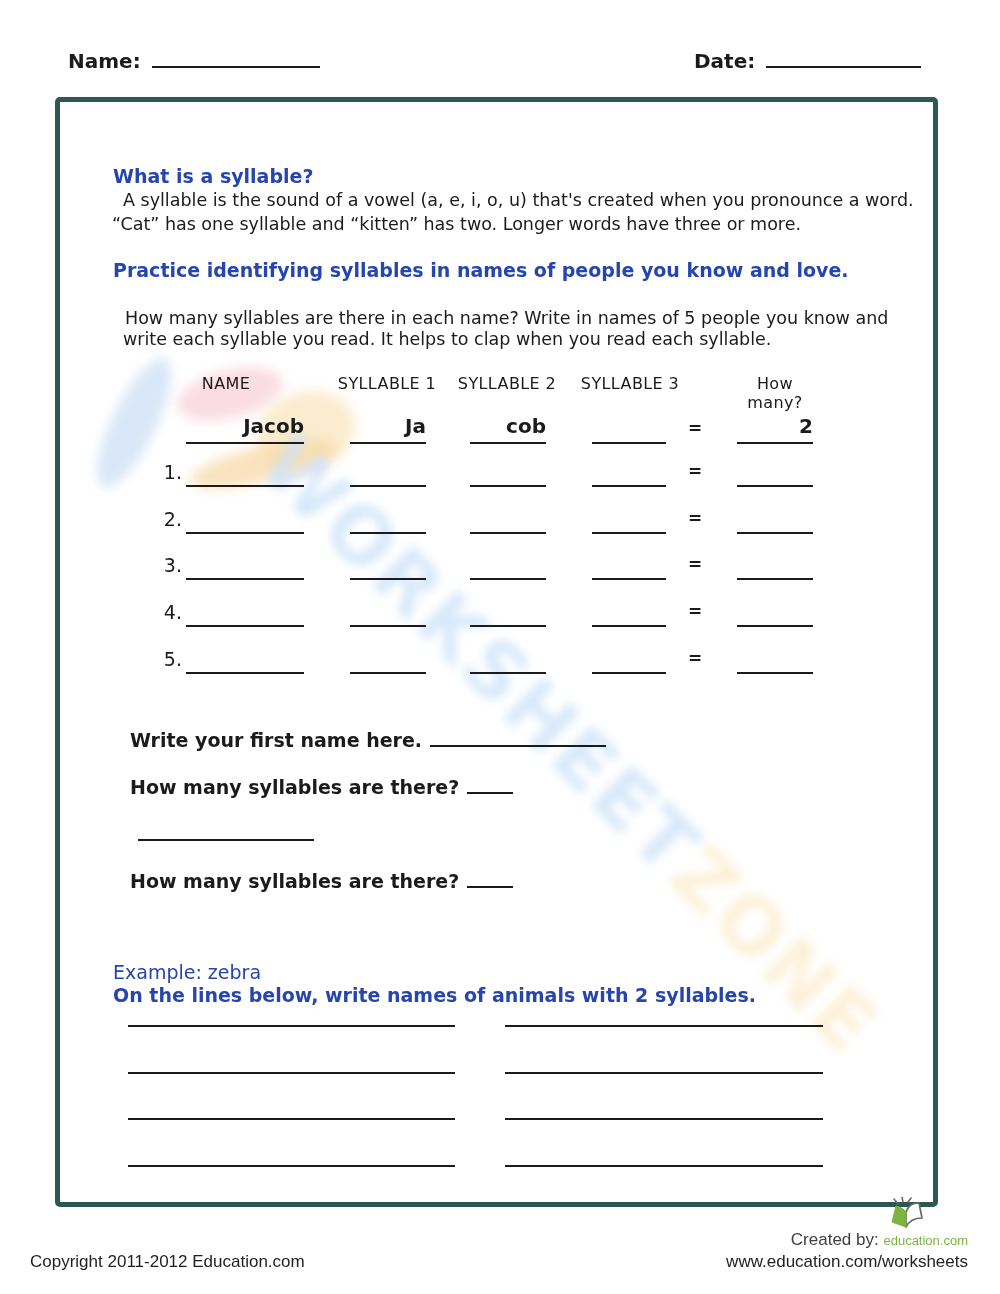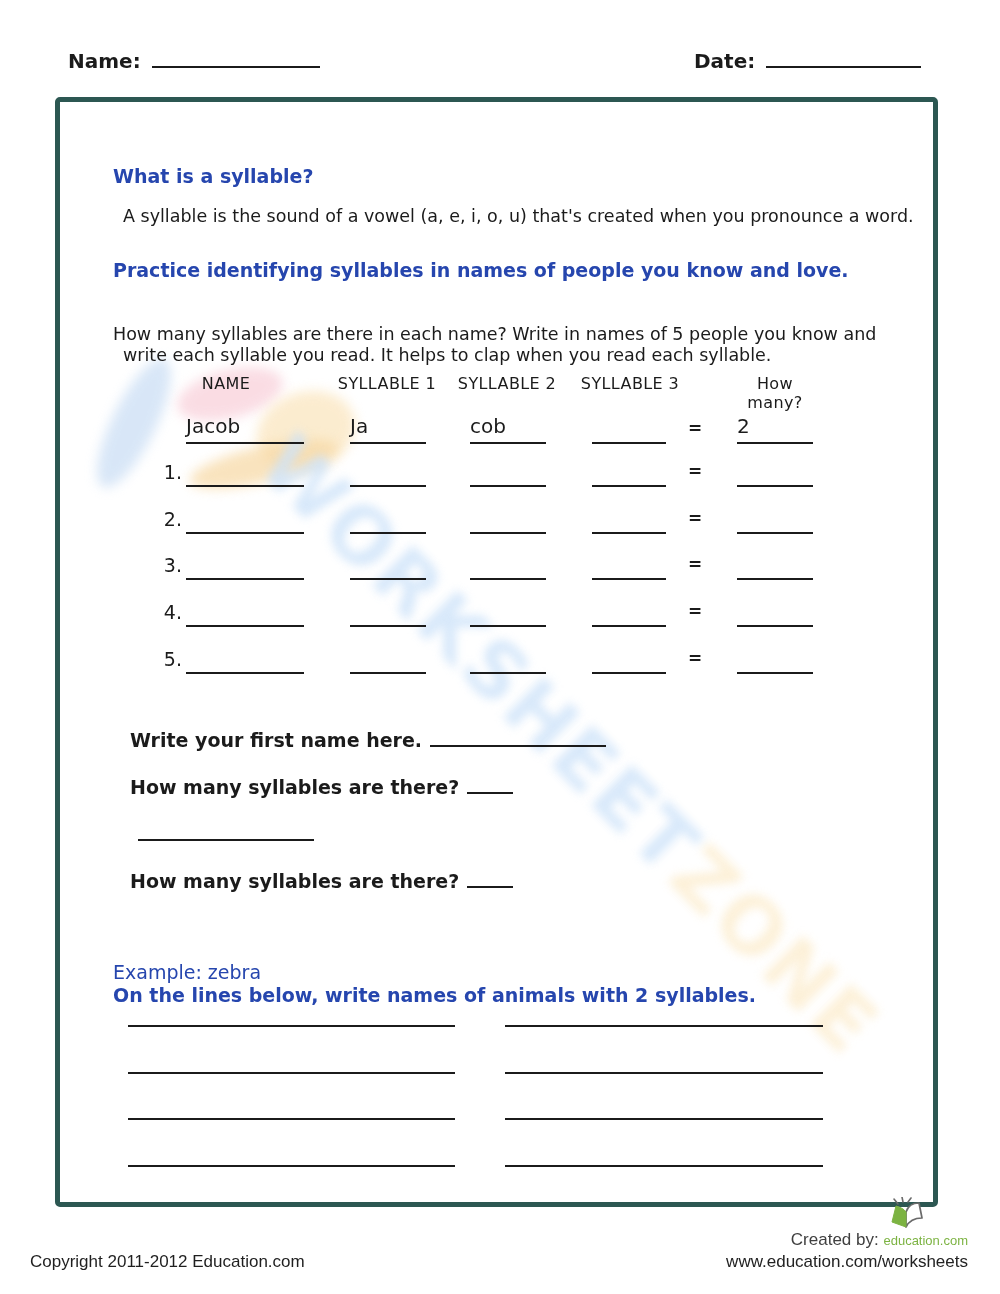--- a/index.html
+++ b/index.html
@@ -44,29 +44,29 @@
   #date-field{left:694px;top:46px;}
 
   
   #title{
     left:500px;top:62px;transform:translateX(-50%);
     background:#fff;padding:2px 28px 8px 28px;z-index:3;
     font-size:54px;color:#ed6b27;white-space:nowrap;
   }
 
   .h-blue{color:#2646ae;font-weight:bold;font-size:19px;}
-  .body-txt{font-size:17.5px;margin-top:16px;}
+  .body-txt{font-size:17.5px;}
 
   
   .thead{font-size:16px;letter-spacing:.4px;position:absolute;top:374px;text-align:center;}
   .trow{position:absolute;left:0;width:100%;height:32px;}
   .cell{
     position:absolute;bottom:0;height:30px;line-height:28px;
-    border-bottom:2px solid #1b1b1b;text-align:left;
-    font-weight:normal;font-size:20px;
+    border-bottom:2px solid #1b1b1b;text-align:right;
+    font-weight:bold;font-size:20px;
   }
   .c-num{position:absolute;bottom:0;left:148px;width:34px;height:30px;line-height:30px;
          text-align:right;font-size:19px;font-weight:normal;}
   .c-name{left:186px;width:118px;}
   .c-s1{left:350px;width:76px;}
   .c-s2{left:470px;width:76px;}
   .c-s3{left:592px;width:74px;}
   .c-eq{position:absolute;bottom:2px;left:686px;width:18px;height:28px;line-height:28px;
         text-align:center;font-size:17px;font-weight:bold;}
   .c-hm{left:737px;width:76px;}
@@ -107,23 +107,24 @@
     <span class="fill-line" style="width:155px;height:20px;margin-left:6px;"></span>
   </div>
   <div class="abs nowrap" id="name-field">
     <span class="hdr-label">Name:</span>
     <span class="fill-line" style="width:168px;height:20px;margin-left:6px;"></span>
   </div>
 
 
   <div class="abs h-blue nowrap" style="left:113px;top:165px;">What is a syllable?</div>
   <div class="abs body-txt nowrap" style="left:123px;top:190px;">A syllable is the sound of a vowel (a, e, i, o, u) that's created when you pronounce a word.</div>
+  <div class="abs body-txt nowrap" style="left:112px;top:214px;">“Cat” has one syllable and “kitten” has two. Longer words have three or more.</div>
 
   <div class="abs h-blue nowrap" style="left:113px;top:259px;">Practice identifying syllables in names of people you know and love.</div>
-  <div class="abs body-txt nowrap" style="left:113px;top:308px;">How many syllables are there in each name? Write in names of 5 people you know and</div>
+  <div class="abs body-txt nowrap" style="left:125px;top:308px;">How many syllables are there in each name? Write in names of 5 people you know and</div>
   <div class="abs body-txt nowrap" style="left:123px;top:329px;">write each syllable you read. It helps to clap when you read each syllable.</div>
 
   <div class="thead" style="left:176px;width:100px;">NAME</div>
   <div class="thead" style="left:337px;width:100px;">SYLLABLE 1</div>
   <div class="thead" style="left:457px;width:100px;">SYLLABLE 2</div>
   <div class="thead" style="left:580px;width:100px;">SYLLABLE 3</div>
   <div class="thead" style="left:727px;width:96px;">How many?</div>
 
   <div class="trow" style="top:412px;">
     <span class="cell c-name">Jacob</span>

